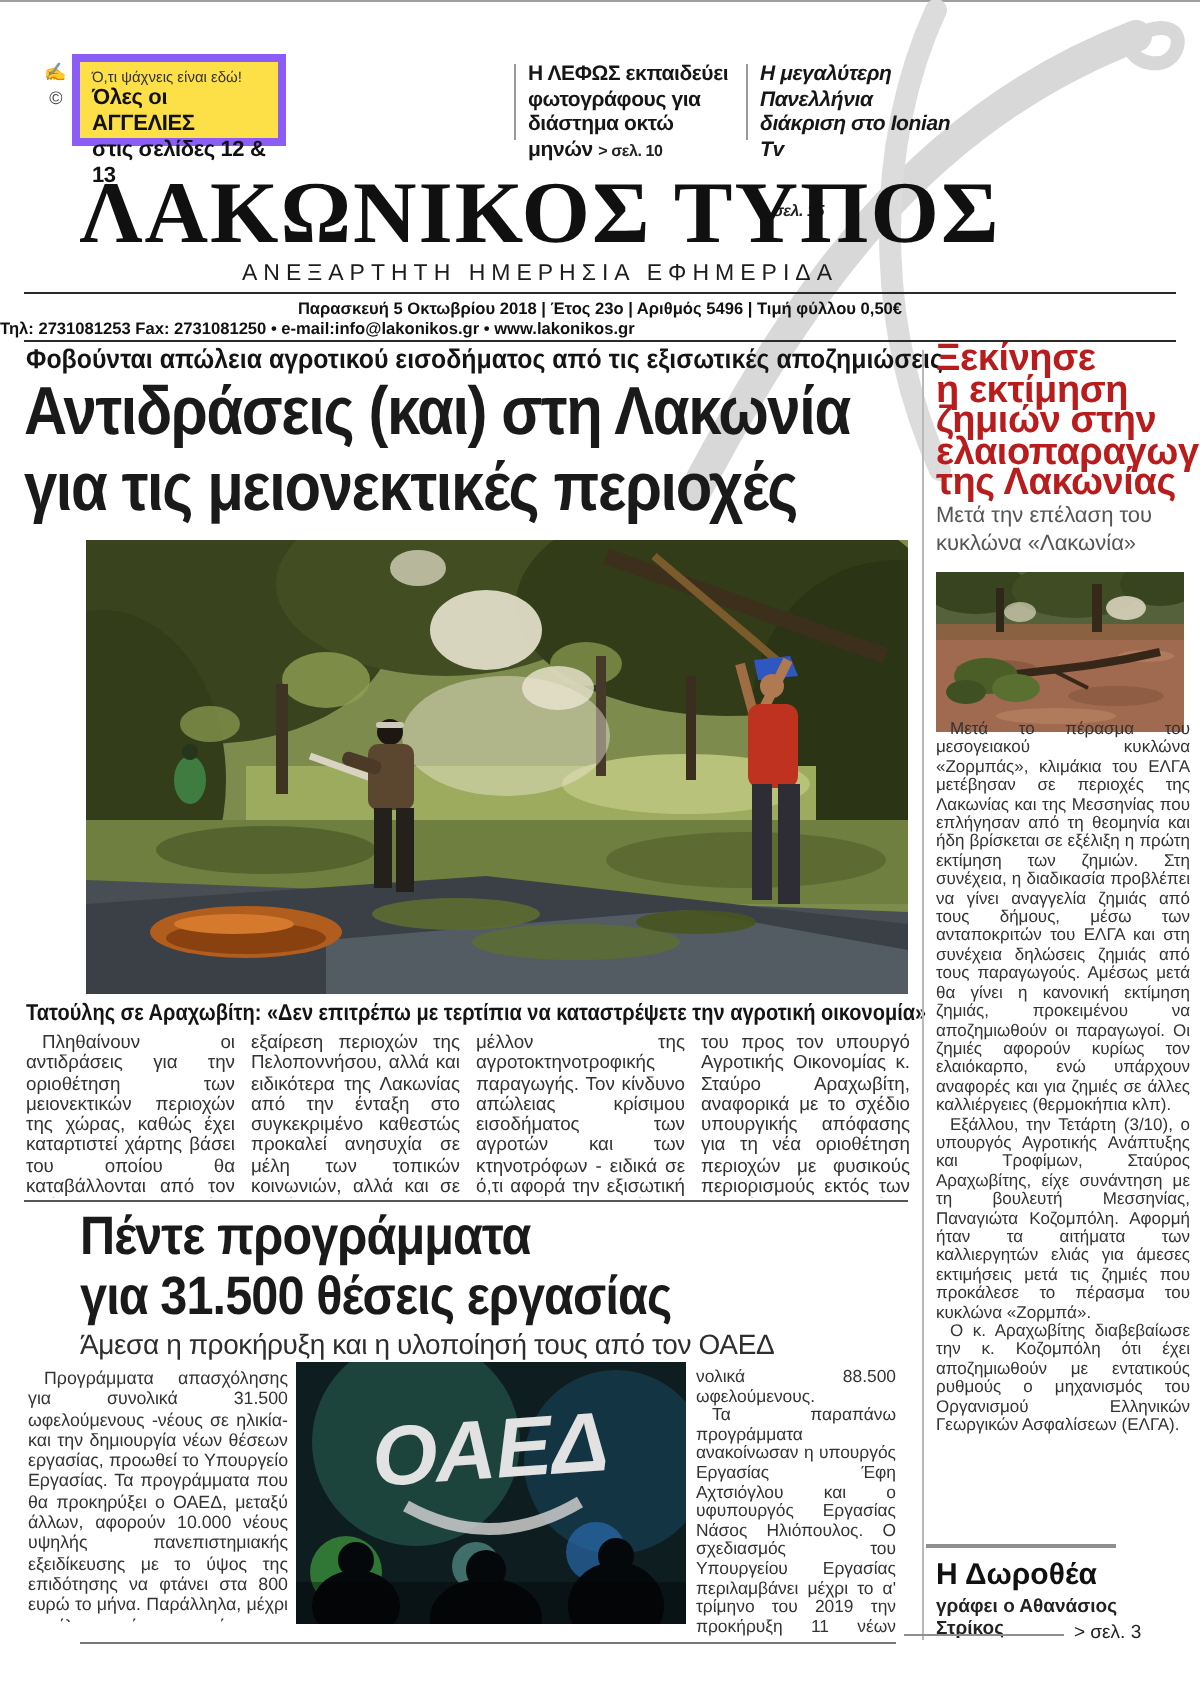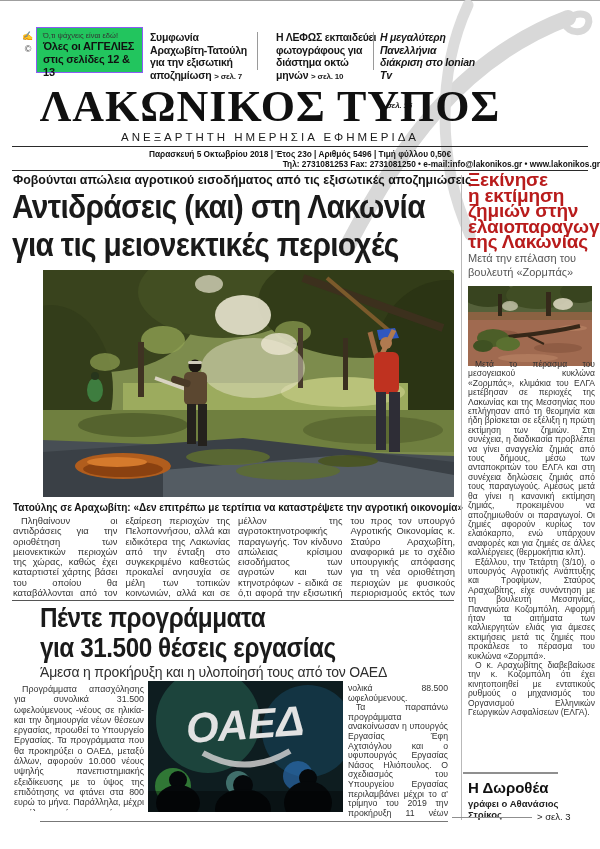--- a/index.html
+++ b/index.html
@@ -19,39 +19,39 @@
   
   .watermark { left:318px; top:0; width:282px; height:252px; z-index:0; }
   .content { position:absolute; inset:0; z-index:1; }
 
   
   .icon-stack { left:21px; top:30px; width:14px; height:48px; text-align:center; color:#444; }
   .icon-stack .g { font-size:9px; line-height:13px; display:block; }
   .barcode { width:12px; height:9px; margin:2px auto 0;
     background:repeating-linear-gradient(90deg,#333 0 1px,transparent 1px 2px); }
   .classifieds { left:36px; top:27px; width:107px; height:46px;
-    border:1px solid #8b5cf6; padding:3px 6px 2px; background:#22c55e; }
+    border:4px solid #8b5cf6; padding:3px 6px 2px; background:#fde047; }
   .classifieds .tag { font-size:7.5px; line-height:9px; color:#333; }
   .classifieds .l1, .classifieds .l2 { font-size:11px; line-height:13px; font-weight:bold; color:#111; letter-spacing:-0.2px; }
   .teaser { top:31px; width:101px; font-size:10.5px; line-height:12.5px; font-weight:bold; color:#161616; letter-spacing:-0.2px; }
   .teaser .ref { font-size:8px; color:#222; white-space:nowrap; }
-  .t2 { left:150px; } .t3 { left:264px;margin-left:12px; } .t4 { left:380px;font-style:italic; }
+  .t2 { left:150px; } .t3 { left:264px; } .t4 { left:380px;font-style:italic; }
   .tsep1 { left:257px; top:32px; height:38px; }
   .tsep2 { left:373px; top:32px; height:38px; }
   .t4 .ref { display:block; margin-top:19px; }
 
   
   .mast-title { left:8px; top:84px; width:524px; text-align:center;
     font-family:"Liberation Serif", serif; font-weight:700; font-size:44px; line-height:46px;
     color:#101010; letter-spacing:1px; }
   .mast-sub { left:8px; top:131px; width:524px; text-align:center;
     font-size:11.5px; letter-spacing:3px; color:#1c1c1c; }
   .rule-a { left:12px; top:146px; width:576px; height:1px; }
   .dateline1 { left:0; top:149px; width:600px; text-align:center; font-size:8.3px; font-weight:bold; color:#111; }
-  .dateline2 { left:0; top:159px; width:600px; text-align:right; font-size:8.3px; font-weight:bold; color:#111; }
+  .dateline2 { left:0; top:159px; width:600px; text-align:left; font-size:8.3px; font-weight:bold; color:#111; }
   .rule-b { left:12px; top:170px; width:576px; height:1px; }
 
   
   .kicker { left:13px; top:172px; width:450px; font-size:13.5px; font-weight:bold; color:#141414;
     transform:scaleX(.92); transform-origin:left top; white-space:nowrap; }
   .headline { left:12px; top:187px; width:450px; font-weight:bold; color:#1a1a1a; }
   .headline span { display:block; font-size:34px; line-height:38px; letter-spacing:-0.8px;
     transform:scaleX(.88); transform-origin:left top; white-space:nowrap; }
   .main-photo { left:43px; top:270px; width:411px; height:227px; }
   .caption { left:13px; top:501px; width:450px; font-size:11.5px; font-weight:bold; color:#141414;
@@ -109,24 +109,20 @@
       <span class="g">©</span>
       <span class="barcode"></span>
     </div>
 
     <div class="abs classifieds">
       <div class="tag">Ό,τι ψάχνεις είναι εδώ!</div>
       <div class="l1">Όλες οι ΑΓΓΕΛΙΕΣ</div>
       <div class="l2">στις σελίδες 12 &amp; 13</div>
     </div>
 
-    <div class="abs teaser t2">
-      <span>Συμφωνία Αραχωβίτη-Τατούλη για την εξισωτική αποζημίωση</span>
-      <span class="ref">&gt; σελ. 7</span>
-    </div>
     <div class="vline tsep1"></div>
     <div class="abs teaser t3">
       <span>Η ΛΕΦΩΣ εκπαιδεύει φωτογράφους για διάστημα οκτώ μηνών</span>
       <span class="ref">&gt; σελ. 10</span>
     </div>
     <div class="vline tsep2"></div>
     <div class="abs teaser t4">
       <span>Η μεγαλύτερη Πανελλήνια διάκριση στο Ionian Tv</span>
       <span class="ref">&gt; σελ. 15</span>
     </div>
@@ -206,21 +202,21 @@
         
       </div>
     </div>
 
     <div class="vline side-divider"></div>
     <div class="abs side-head">Ξεκίνησε
 η εκτίμηση
 ζημιών στην
 ελαιοπαραγωγή
 της Λακωνίας</div>
-    <div class="abs side-sub">Μετά την επέλαση του βουλευτή «Ζορμπάς»</div>
+    <div class="abs side-sub">Μετά την επέλαση του κυκλώνα «Λακωνία»</div>
 
     <svg class="abs side-photo" viewBox="0 0 124 80" preserveAspectRatio="none">
       <rect width="124" height="80" fill="#a06a50"></rect>
       <rect x="0" y="24" width="124" height="10" fill="#8a6242"></rect>
       <ellipse cx="30" cy="48" rx="20" ry="4" fill="#7e4e38" opacity=".6"></ellipse>
       <ellipse cx="90" cy="62" rx="24" ry="5" fill="#7e4e38" opacity=".5"></ellipse>
       <ellipse cx="60" cy="72" rx="30" ry="4" fill="#c08a6a" opacity=".5"></ellipse>
       <ellipse cx="105" cy="42" rx="14" ry="3" fill="#c08a6a" opacity=".5"></ellipse>
       <rect x="0" y="0" width="124" height="26" fill="#55613a"></rect>
       <ellipse cx="20" cy="8" rx="26" ry="13" fill="#38441f"></ellipse>
@@ -233,21 +229,21 @@
       <path d="M8 58 C35 48 60 52 112 40" stroke="#362718" stroke-width="4" fill="none"></path>
       <line x1="60" y1="50" x2="76" y2="58" stroke="#362718" stroke-width="2"></line>
       <ellipse cx="25" cy="52" rx="16" ry="9" fill="#4c5e28"></ellipse>
       <ellipse cx="40" cy="58" rx="12" ry="7" fill="#5a7030"></ellipse>
       <ellipse cx="15" cy="60" rx="10" ry="6" fill="#3f5122"></ellipse>
     </svg>
 
     <div class="abs side-body">
       <p>Μετά το πέρασμα του μεσογειακού κυκλώνα «Ζορμπάς», κλιμάκια του ΕΛΓΑ μετέβησαν σε περιοχές της Λακωνίας και της Μεσσηνίας που επλήγησαν από τη θεομηνία και ήδη βρίσκεται σε εξέλιξη η πρώτη εκτίμηση των ζημιών. Στη συνέχεια, η διαδικασία προβλέπει να γίνει αναγγελία ζημιάς από τους δήμους, μέσω των ανταποκριτών του ΕΛΓΑ και στη συνέχεια δηλώσεις ζημιάς από τους παραγωγούς. Αμέσως μετά θα γίνει η κανονική εκτίμηση ζημιάς, προκειμένου να αποζημιωθούν οι παραγωγοί. Οι ζημιές αφορούν κυρίως τον ελαιόκαρπο, ενώ υπάρχουν αναφορές και για ζημιές σε άλλες καλλιέργειες (θερμοκήπια κλπ).</p>
       <p>Εξάλλου, την Τετάρτη (3/10), ο υπουργός Αγροτικής Ανάπτυξης και Τροφίμων, Σταύρος Αραχωβίτης, είχε συνάντηση με τη βουλευτή Μεσσηνίας, Παναγιώτα Κοζομπόλη. Αφορμή ήταν τα αιτήματα των καλλιεργητών ελιάς για άμεσες εκτιμήσεις μετά τις ζημιές που προκάλεσε το πέρασμα του κυκλώνα «Ζορμπά».</p>
-      <p>Ο κ. Αραχωβίτης διαβεβαίωσε την κ. Κοζομπόλη ότι έχει κινητοποιηθεί με εντατικούς ρυθμούς ο μηχανισμός του Οργανισμού Ελληνικών Γεωργικών Ασφαλίσεων (ΕΛΓΑ).</p>
+      <p>Ο κ. Αραχωβίτης διαβεβαίωσε την κ. Κοζομπόλη ότι έχει αποζημιωθούν με εντατικούς ρυθμούς ο μηχανισμός του Οργανισμού Ελληνικών Γεωργικών Ασφαλίσεων (ΕΛΓΑ).</p>
     </div>
 
     <div class="dor-rule abs"></div>
     <div class="abs dor-title">Η Δωροθέα</div>
     <div class="abs dor-byline">γράφει ο Αθανάσιος Στρίκος</div>
     <div class="abs dor-line"></div>
     <div class="abs dor-ref">&gt; σελ. 3</div>
 
     <div class="abs rule-c"></div>
     <div class="abs jobs-head">

